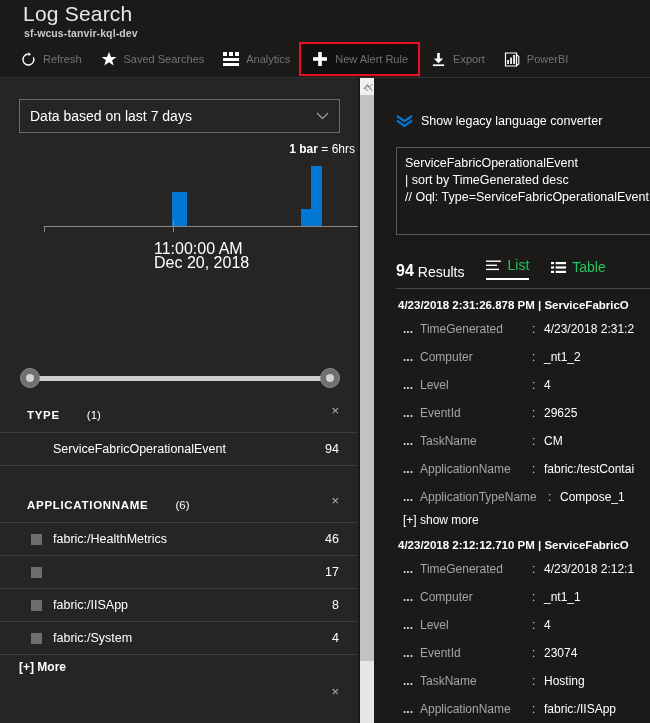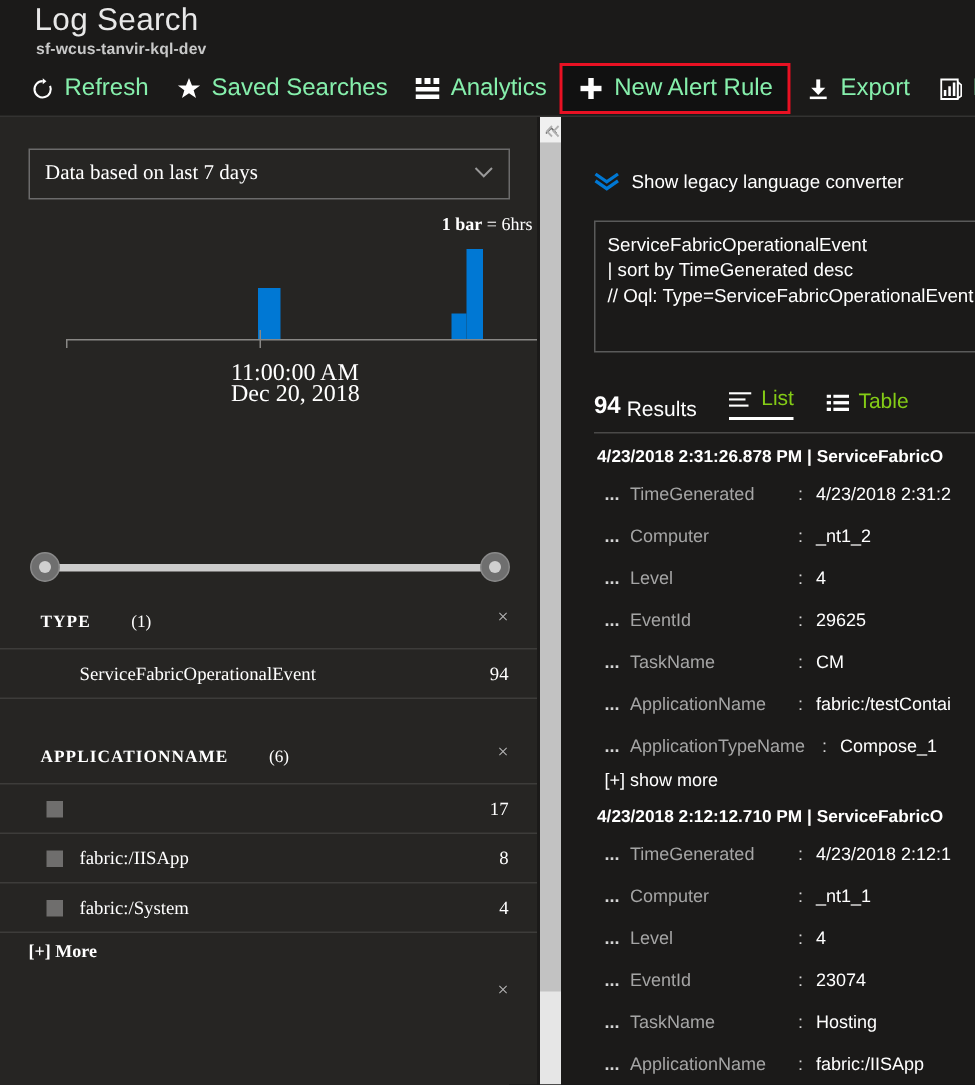--- a/index.html
+++ b/index.html
@@ -23,37 +23,37 @@
     font-size: 10.5px; font-weight: bold; color: #c8c8c8; letter-spacing: .1px;
   }
 
   
   .toolbar {
     position: absolute; left: 0; top: 42px; width: 650px; height: 34px;
     background: #1b1a19; display: flex; align-items: center;
   }
   .tb-item {
     display: flex; align-items: center; height: 34px;
-    padding: 0 9px; font-size: 16px; color: #86efac; cursor: pointer;
+    padding: 0 9px; font-size: 11px; color: #737373; cursor: pointer;
     white-space: nowrap;
   }
   .tb-item .ic { display: inline-flex; align-items: center; justify-content: center;
                  width: 18px; height: 18px; margin-right: 6px; }
   .tb-item svg { display: block; }
   .tb-item.highlight {
     border: 2px solid #e81123; background: #111111;
     height: 34px; padding: 0 10px;
   }
   .toolbar-divider {
     position: absolute; left: 0; top: 77px; width: 650px; height: 1px; background: #333231;
   }
 
   
   .left-pane { position: absolute; left: 0; top: 78px; width: 358px; height: 645px;
-               background: #262523; overflow: hidden; font-family: Liberation Serif, serif; }
+               background: #262523; overflow: hidden; }
 
   .select-box {
     position: absolute; left: 19px; top: 21px; width: 321px; height: 34px;
     border: 1px solid #6b6b6b; background: #262523;
     display: flex; align-items: center; padding: 0 10px; cursor: pointer;
   }
   .select-box .sel-text { font-size: 14px; color: #ffffff; flex: 1; }
   .select-box .chev { color: #9a9a9a; font-size: 11px; }
 
   
@@ -154,22 +154,22 @@
     position: absolute; left: 21px; top: 69px; width: 272px; height: 88px;
     border: 1px solid #5a5a5a; background: #1b1a19; padding: 7px 8px;
     font-size: 12.5px; line-height: 17px; color: #ffffff; overflow: hidden;
     white-space: pre; cursor: text;
   }
 
   .results-bar { position: absolute; left: 21px; top: 179px; display: flex; align-items: flex-end; }
   .res-count { font-size: 16px; font-weight: bold; color: #ffffff; }
   .res-word { font-size: 14px; color: #ffffff; margin-left: 4px; }
   .res-tab {
-    display: flex; align-items: flex-end; margin-left: 22px; padding-bottom: 5px;
-    font-size: 14px; color: #84cc16; cursor: pointer;
+    display: flex; align-items: center; margin-left: 22px; padding-bottom: 5px;
+    font-size: 14px; color: #22c55e; cursor: pointer;
   }
   .res-tab.active { border-bottom: 2px solid #ffffff; }
   .res-tab .ic { width: 17px; height: 14px; margin-right: 4px; display:inline-flex; align-items:center;}
   .results-rule {
     position: absolute; left: 21px; top: 210px; width: 272px; height: 1px; background: #4a4948;
   }
 
   .result-list { position: absolute; left: 21px; top: 215px; width: 275px; }
   .result-item { position: relative; }
   .result-title {
@@ -322,20 +322,25 @@
 
       <div class="facet-gap"></div>
 
       <div class="facet">
         <div class="facet-head">
           <span class="facet-title">APPLICATIONNAME</span>
           <span class="facet-count">(6)</span>
           <span class="facet-close">×</span>
         </div>
         <div class="facet-rows">
+          <div class="facet-row">
+            <span class="cb"></span>
+            <span class="fr-label">fabric:/HealthMetrics</span>
+            <span class="fr-val">46</span>
+          </div>
           <div class="facet-row">
             <span class="cb"></span>
             <span class="fr-label"></span>
             <span class="fr-val">17</span>
           </div>
           <div class="facet-row">
             <span class="cb"></span>
             <span class="fr-label">fabric:/IISApp</span>
             <span class="fr-val">8</span>
           </div>

